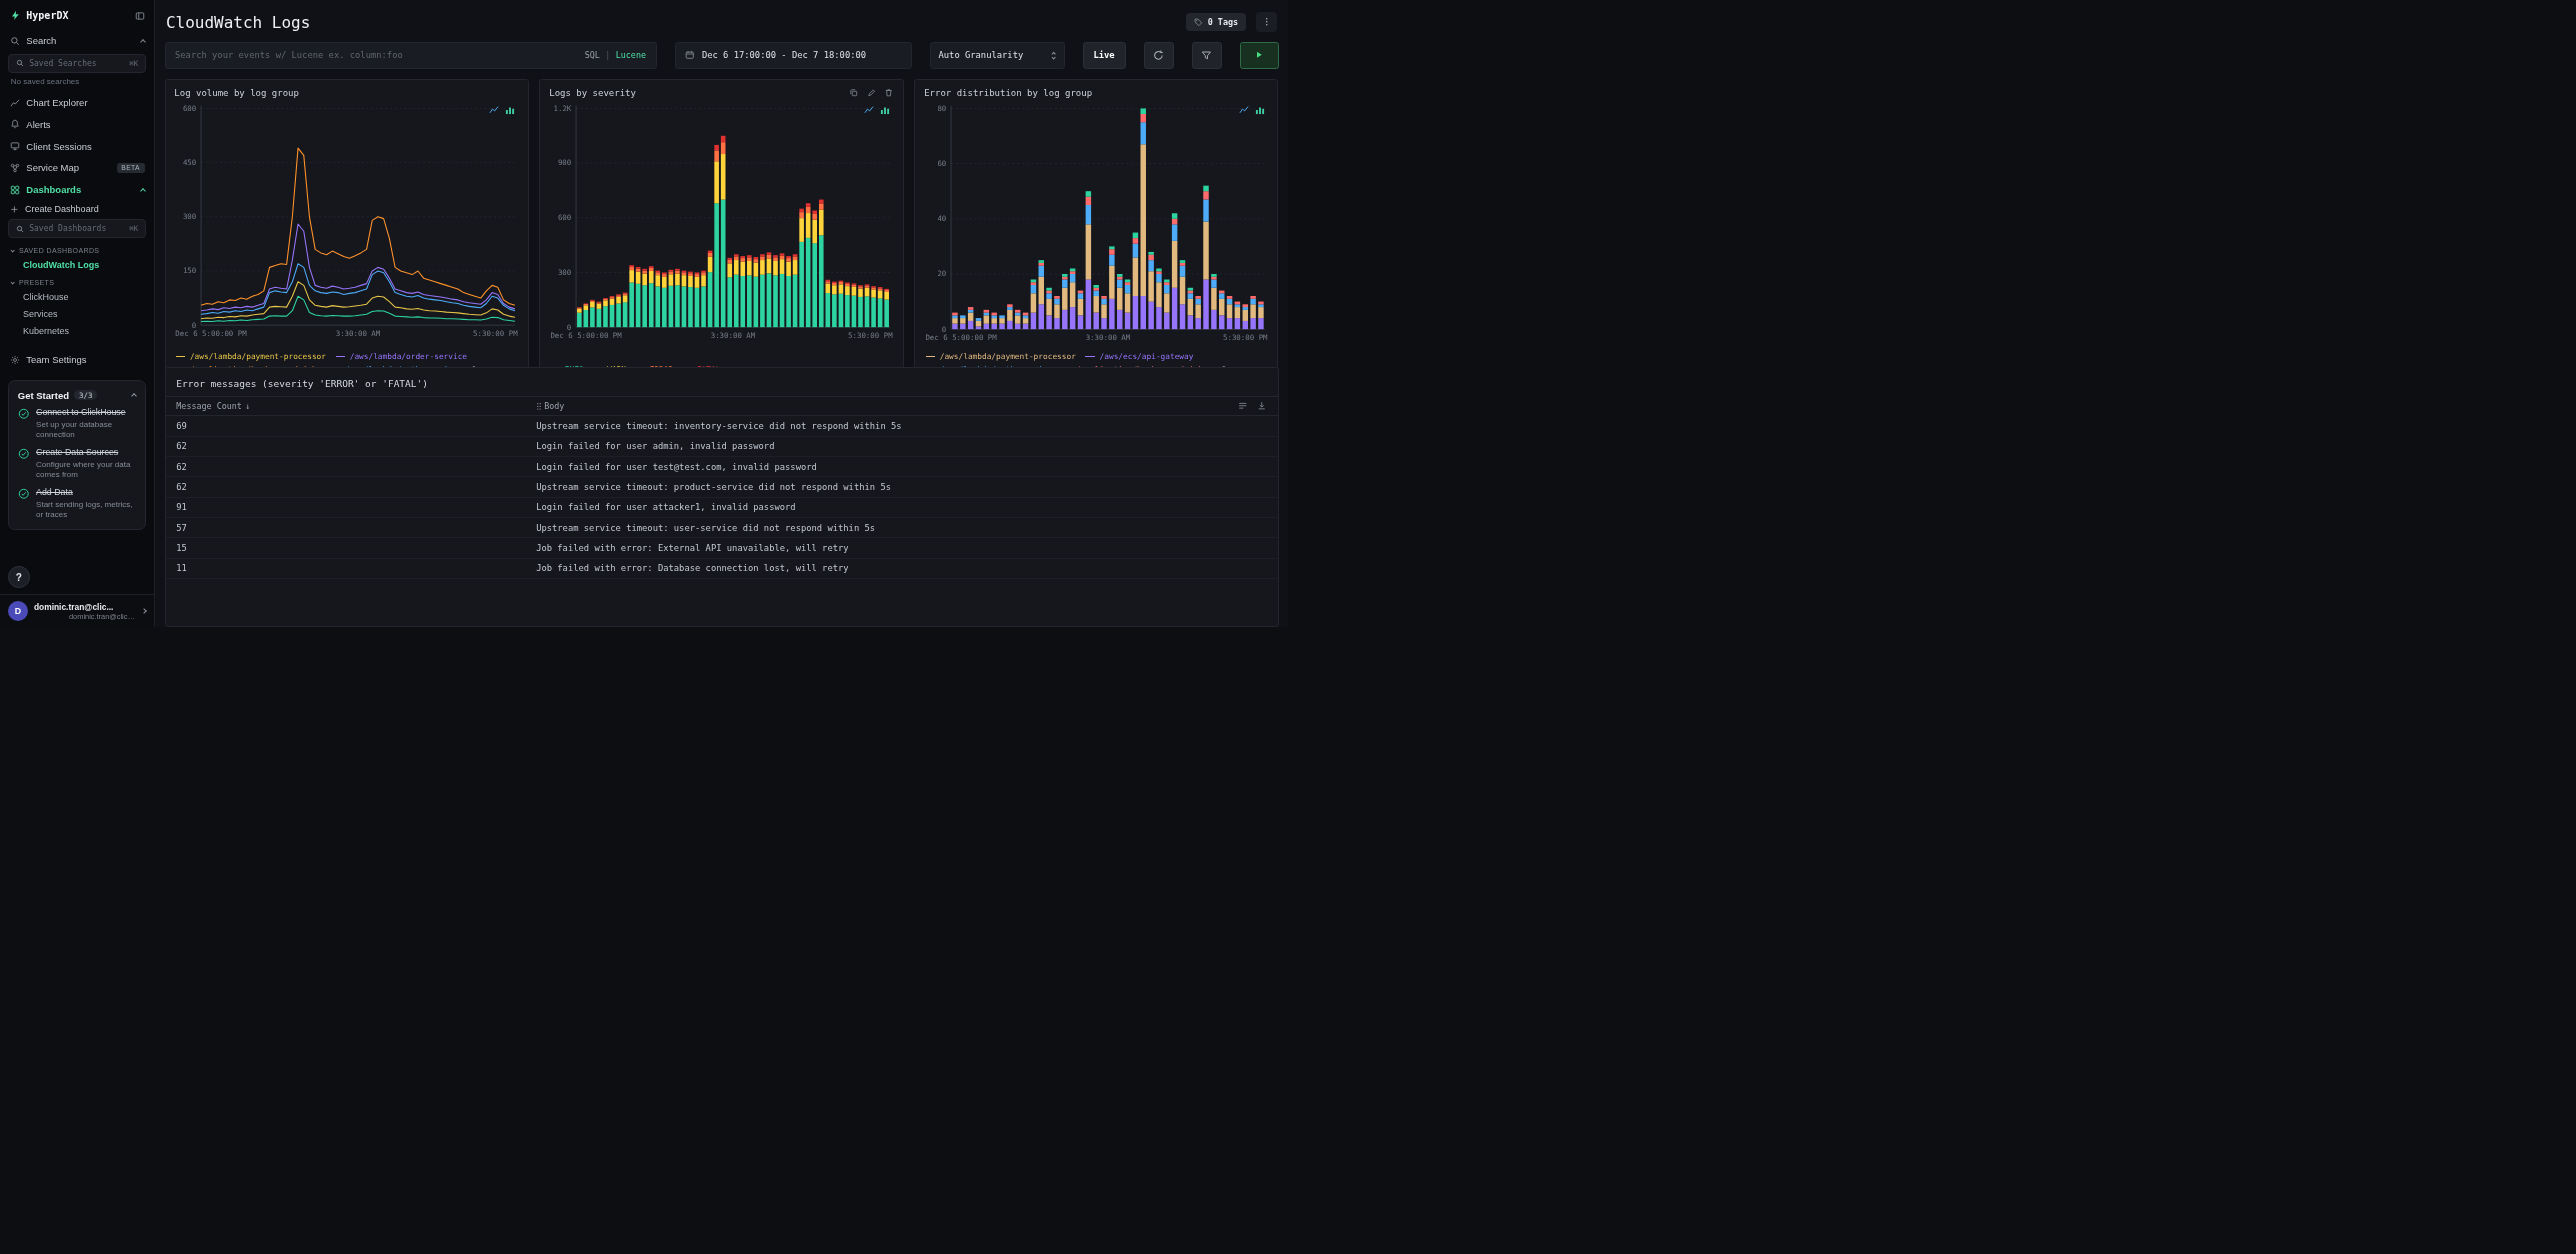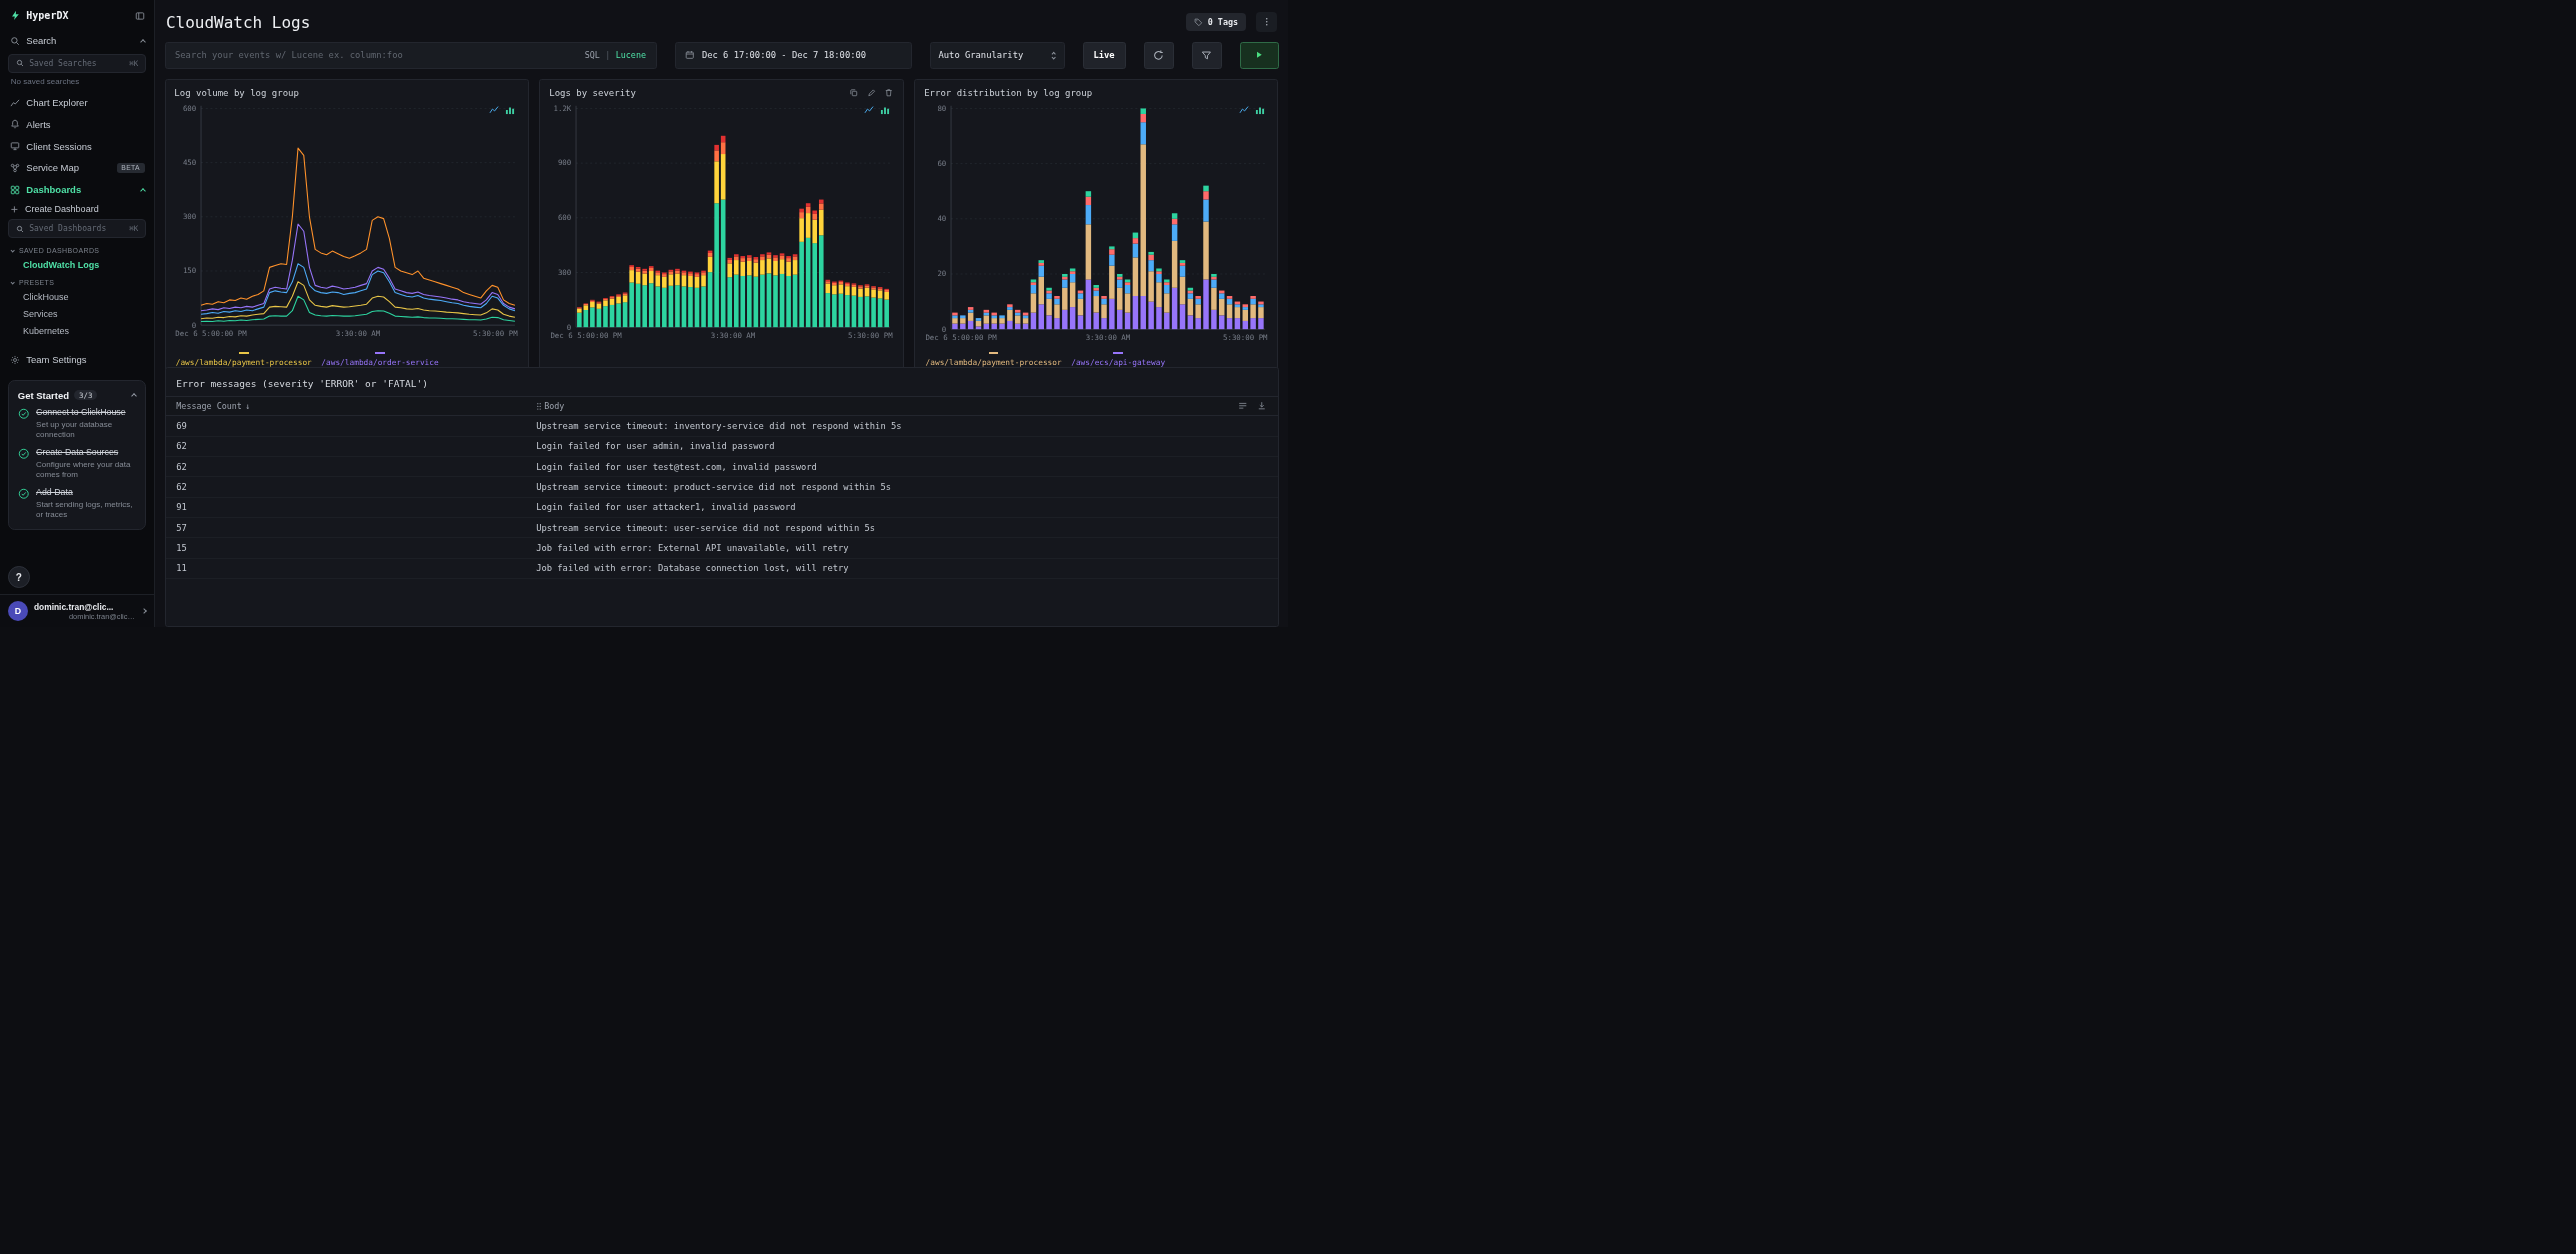--- a/index.html
+++ b/index.html
@@ -112,21 +112,21 @@
     display:flex; flex-direction:column; padding:7.4px 8.8px; min-width:0;justify-content:space-between; }
   .card-head { display:flex; align-items:center; margin-bottom:1.4px; }
   .card-title { font-family:"DejaVu Sans Mono",monospace; font-size:9px; color:#ced3da; }
   .card-actions { margin-left:auto; display:flex; gap:8px; color:#8a9099; }
   .card-actions span { cursor:pointer; display:inline-flex; }
   .plot { flex:1; min-height:0; position:relative; }
   .plot-icons { position:absolute; top:5.4px; right:4px; display:flex; gap:6px; z-index:3; }
   .plot-icons span { cursor:pointer; display:inline-flex; }
   .legend { display:flex; flex-wrap:wrap; column-gap:9.5px; row-gap:3.4px; padding:6px 1.4px 1.4px;
     font-family:"DejaVu Sans Mono",monospace; font-size:7.8px; }
-  .leg-item { display:flex; align-items:center; gap:4.7px; cursor:pointer; white-space:nowrap;flex-direction:column; }
+  .leg-item { display:flex; align-items:center; gap:4.7px; cursor:pointer; white-space:nowrap; }
   .leg-dash { width:9.5px; height:1.4px; flex:none; }
   .leg-more { color:#9aa0ab; text-decoration:underline; cursor:pointer; }
   .resize-corner { position:absolute; right:2px; bottom:2px; width:6px; height:6px;
     border-right:1.4px solid #4a5059; border-bottom:1.4px solid #4a5059; cursor:nwse-resize; }
 
   
   .table-card { margin-top:10.8px; flex:1; min-height:0; padding:0; overflow:hidden; display:flex; flex-direction:column; }
   .table-title { padding:9.5px 10.8px 7.4px; font-family:"DejaVu Sans Mono",monospace; font-size:9.5px; color:#d6dae0; }
   .thead { display:flex; align-items:center; border-top:0.7px solid #23262e; border-bottom:0.7px solid #23262e;
     padding:4px 10.8px; color:#9aa0ab; font-family:"DejaVu Sans Mono",monospace; font-size:8.4px; background:#14161b; }

